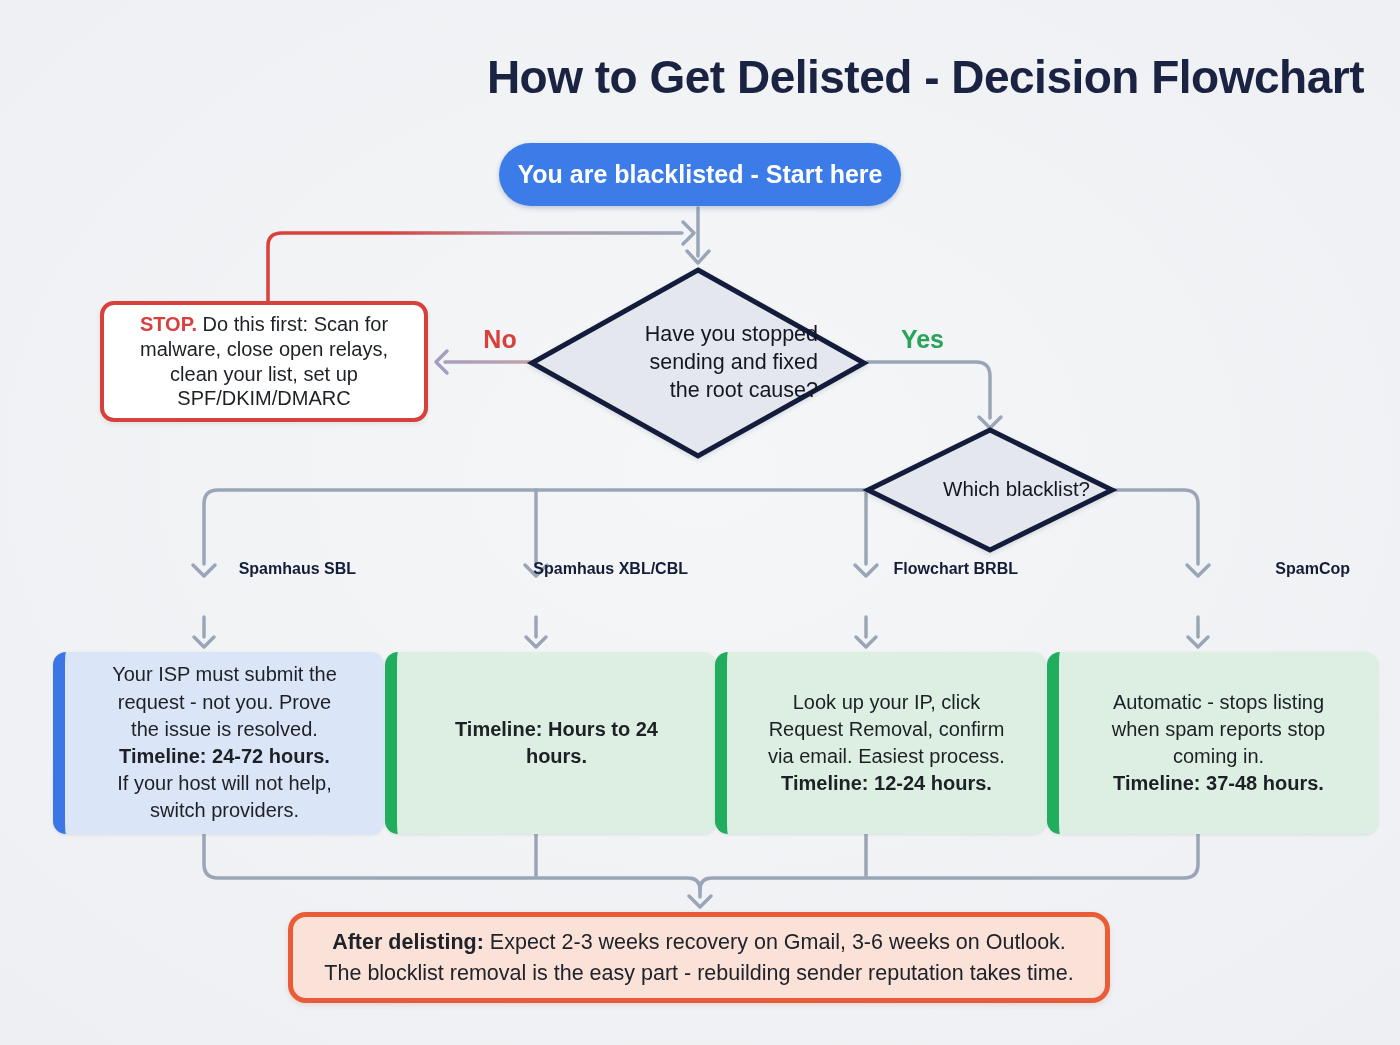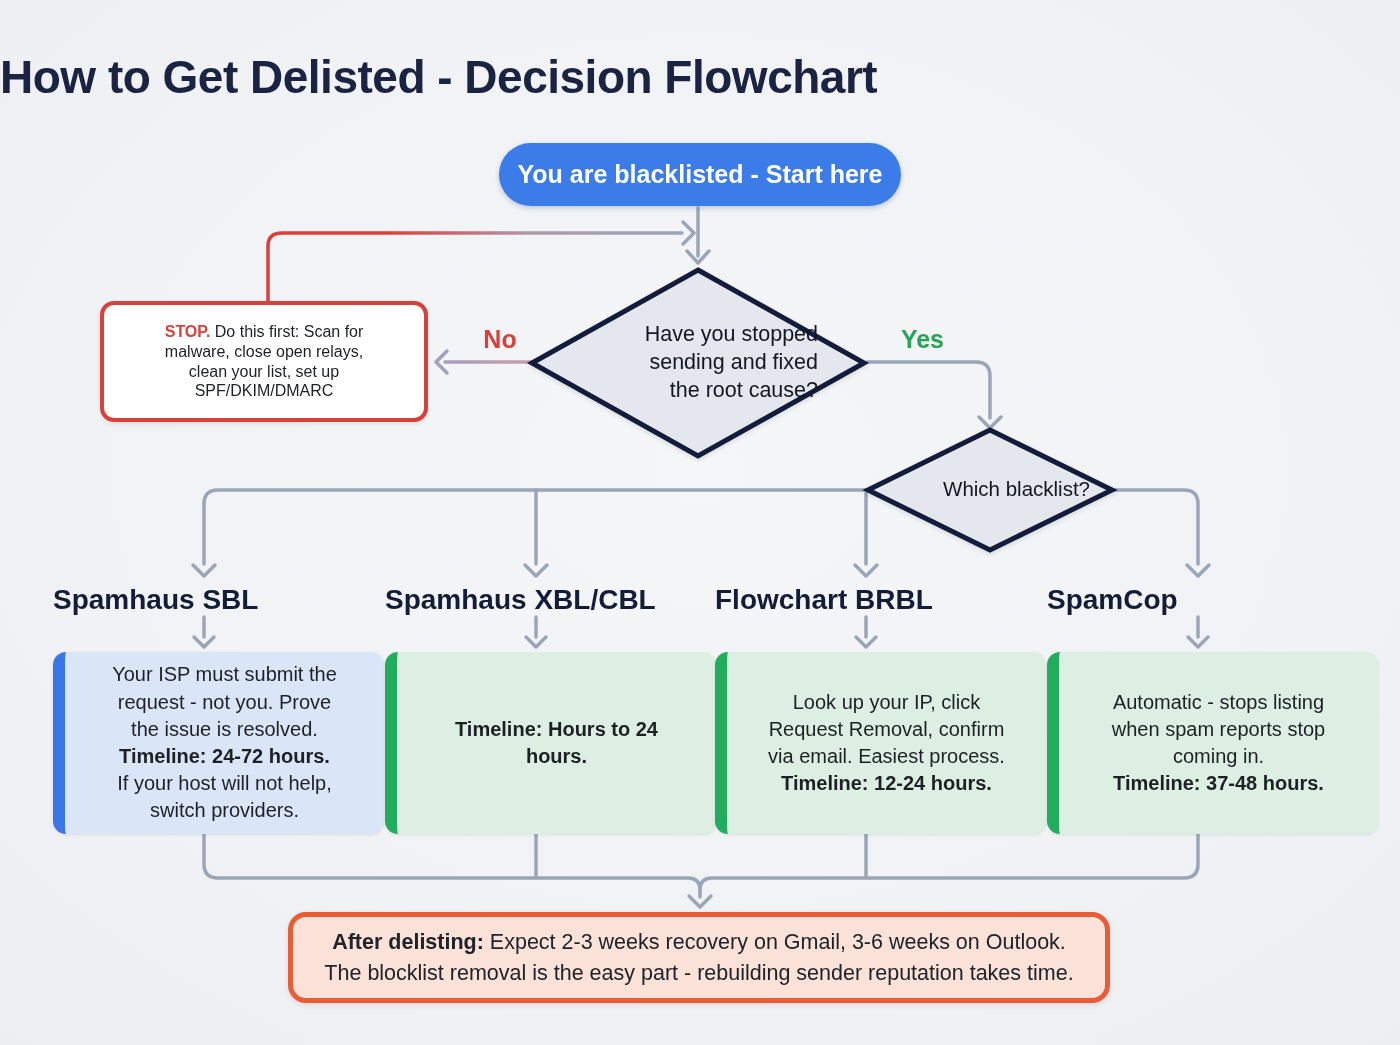--- a/index.html
+++ b/index.html
@@ -7,44 +7,44 @@
     position:relative;width:1400px;height:1045px;overflow:hidden;
     font-family:"Liberation Sans", sans-serif;
     background:radial-gradient(120% 120% at 50% 45%, #f4f6f8 0%, #eef0f3 55%, #e4e7ea 100%);
   }
   .abs{position:absolute;}
   svg.wires{position:absolute;left:0;top:0;}
   .wire{fill:none;stroke:var(--connector);stroke-width:3.5;stroke-linecap:round;stroke-linejoin:round;}
   .diamond{fill:var(--diamond-fill);stroke:var(--node-border);stroke-width:5;stroke-linejoin:miter;
     filter:drop-shadow(0 2px 2px rgba(20,30,60,0.12));}
   .page-title{
-    left:0;top:50px;width:1364px;text-align:left;
+    left:0;top:50px;width:1364px;text-align:right;
     font-size:46px;font-weight:800;letter-spacing:-0.5px;color:var(--title-color);
   }
   .start-pill{
     left:499px;top:143px;width:402px;height:63px;border-radius:32px;
     background:var(--start-fill);display:flex;align-items:center;justify-content:center;
     box-shadow:0 2px 5px rgba(30,60,120,0.25);
   }
   .start-pill span{color:var(--start-text);font-size:25px;font-weight:700;}
   .dtext{white-space:pre-line;text-align:right;color:#121722;}
   .d1-text{left:578px;top:321px;width:240px;font-size:21.5px;line-height:1.3;}
   .d2-text{left:890px;top:477px;width:200px;font-size:20.5px;line-height:1.2;}
   .edge-label{font-size:25px;font-weight:700;}
   .no-label{left:468px;top:325px;width:64px;text-align:center;color:var(--red);}
   .yes-label{left:880px;top:325px;width:64px;text-align:right;color:var(--green-label);}
   .stop-box{
     left:100px;top:301px;width:328px;height:121px;box-sizing:border-box;
     background:var(--stop-bg);border:4px solid var(--red);border-radius:14px;
     display:flex;align-items:center;justify-content:center;padding:6px 10px;
     box-shadow:0 2px 4px rgba(120,40,40,0.10);
   }
-  .stop-box .seg-text{font-size:16px;line-height:1.24;}
+  .stop-box .seg-text{font-size:20px;line-height:1.24;}
   .seg-text{white-space:pre-line;text-align:center;color:#1d2025;}
-  .branch-label{top:584px;width:303px;text-align:left;font-size:28px;font-weight:700;color:#141d38;}
+  .branch-label{top:560px;width:303px;text-align:right;font-size:16px;font-weight:700;color:#141d38;}
   .branch-box{
     top:652px;width:331px;height:182px;box-sizing:border-box;border-radius:13px;
     display:flex;align-items:center;justify-content:center;padding:4px 11px;
     box-shadow:0 1px 3px rgba(30,40,60,0.10);
   }
   .branch-box .seg-text{font-size:20px;line-height:1.36;}
   .accent-blue{border-left:12px solid var(--accent-blue);background:var(--box-blue-bg);}
   .accent-green{border-left:12px solid var(--accent-green);background:var(--box-green-bg);}
   .c1{left:53px;} .c2{left:385px;} .c3{left:715px;} .c4{left:1047px;}
   .footer-box{

